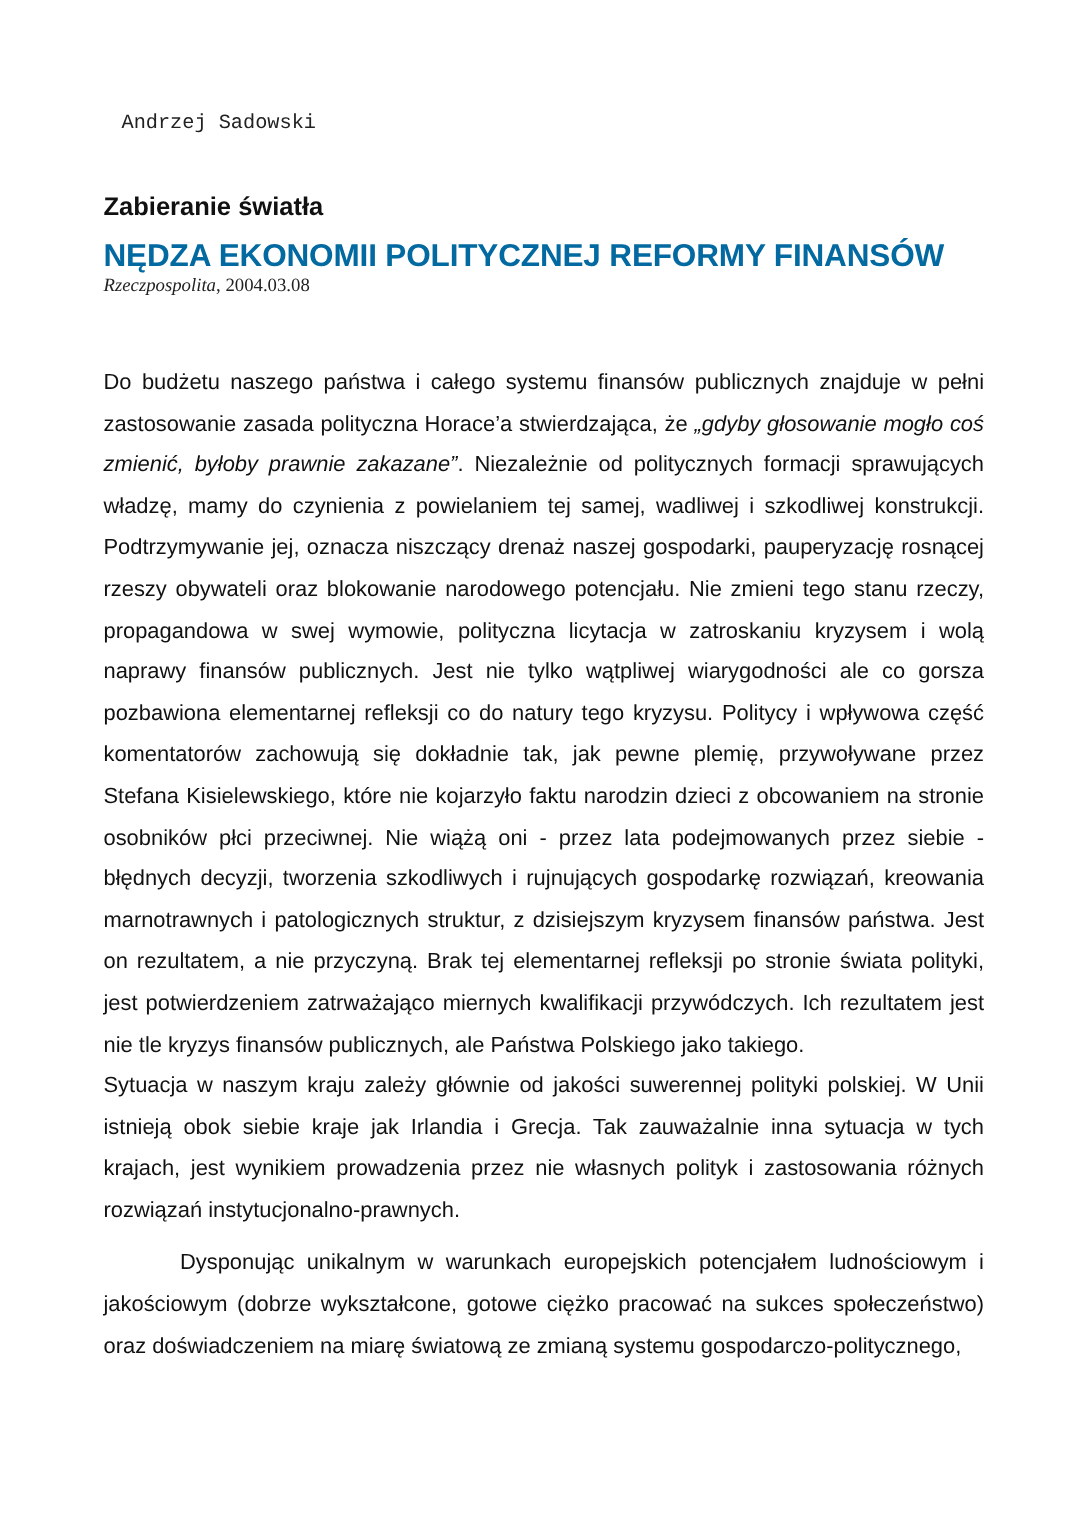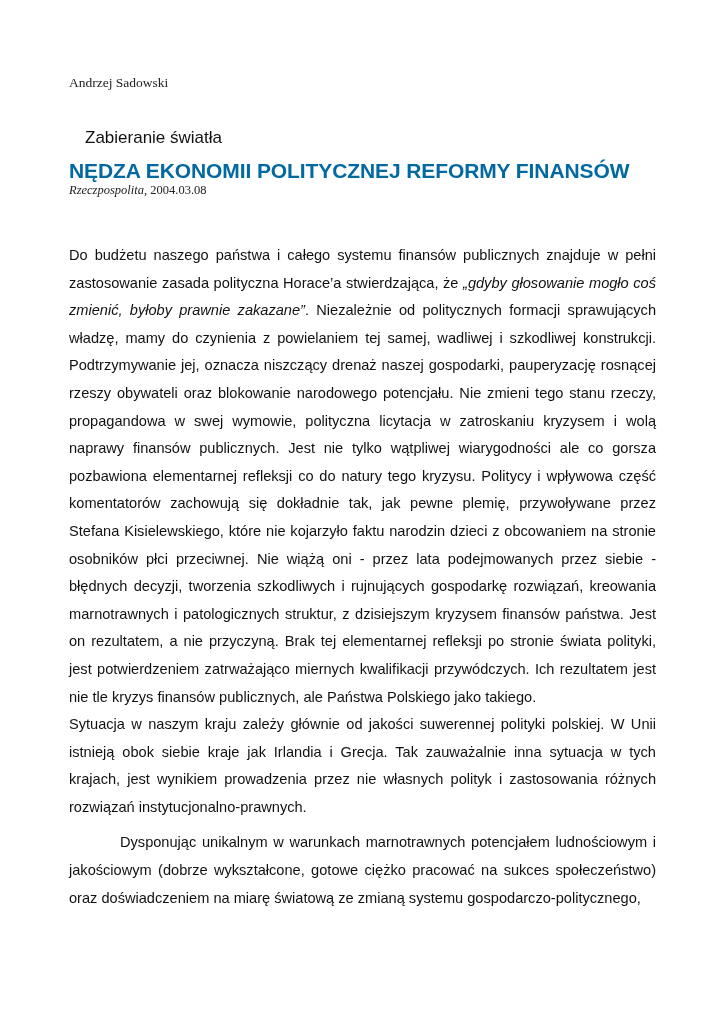--- a/index.html
+++ b/index.html
@@ -1,19 +1,19 @@
 <!DOCTYPE html>
 <html><head>
 <meta charset="utf-8">
 <style>
   html, body { margin: 0; padding: 0; background: #ffffff; }
   body { width: 724px; height: 1024px; position: relative; overflow: hidden; color: #111; }
   .page { position: absolute; left: 69px; top: 0; width: 587px; }
-  .author { position: absolute; top: 75px; left: 0; font-family: Liberation Serif, serif; font-size: 13.5px; color: #222; }
-  .subtitle { position: absolute; top: 128px; left: 16px; font-family: "Liberation Sans", sans-serif; font-weight: normal; font-size: 17px; color: #111; }
+  .author { position: absolute; top: 75px; left: 12px; font-family: Liberation Mono, monospace; font-size: 13.5px; color: #222; }
+  .subtitle { position: absolute; top: 128px; left: 0; font-family: "Liberation Sans", sans-serif; font-weight: bold; font-size: 17px; color: #111; }
   .title { position: absolute; top: 159px; left: 0; font-family: "Liberation Sans", sans-serif; font-weight: bold; font-size: 21px; color: #0369a1; white-space: nowrap; letter-spacing: -0.1px; }
   .source { position: absolute; top: 183px; left: 0; font-family: "Liberation Serif", serif; font-size: 12.5px; color: #222; }
   .source i { font-style: italic; text-align: right; }
   .body { position: absolute; top: 242px; left: 0; width: 587px; font-family: "Liberation Sans", sans-serif; font-size: 14.6px; line-height: 27.6px; color: #111; text-align: justify; }
   .body p { margin: 0; }
   .body em { font-style: italic; }
   .section { font-weight: bold; font-size: 14.6px; margin-top: 27.6px !important; margin-bottom: 27.6px !important; }
   .indent { text-indent: 51px; margin-top: 8px !important; }
 </style>
 </head>
@@ -23,15 +23,15 @@
   <div class="author">Andrzej Sadowski</div>
   <div class="subtitle">Zabieranie światła</div>
   <div class="title">NĘDZA EKONOMII POLITYCZNEJ REFORMY FINANSÓW</div>
   <div class="source">
     <i>Rzeczpospolita</i><span>, 2004.03.08</span>
   </div>
 
   <div class="body">
     <p><span>Do budżetu naszego państwa i całego systemu finansów publicznych znajduje w pełni zastosowanie zasada polityczna Horace’a stwierdzająca, że </span><em>„gdyby głosowanie mogło coś zmienić, byłoby prawnie zakazane”</em><span>. Niezależnie od politycznych formacji sprawujących władzę, mamy do czynienia z powielaniem tej samej, wadliwej i szkodliwej konstrukcji. Podtrzymywanie jej, oznacza niszczący drenaż naszej gospodarki, pauperyzację rosnącej rzeszy obywateli oraz blokowanie narodowego potencjału. Nie zmieni tego stanu rzeczy, propagandowa w swej wymowie, polityczna licytacja w zatroskaniu kryzysem i wolą naprawy finansów publicznych. Jest nie tylko wątpliwej wiarygodności ale co gorsza pozbawiona elementarnej refleksji co do natury tego kryzysu. Politycy i wpływowa część komentatorów zachowują się dokładnie tak, jak pewne plemię, przywoływane przez Stefana Kisielewskiego, które nie kojarzyło faktu narodzin dzieci z obcowaniem na stronie osobników płci przeciwnej. Nie wiążą oni - przez lata podejmowanych przez siebie - błędnych decyzji, tworzenia szkodliwych i rujnujących gospodarkę rozwiązań, kreowania marnotrawnych i patologicznych struktur, z dzisiejszym kryzysem finansów państwa. Jest on rezultatem, a nie przyczyną. Brak tej elementarnej refleksji po stronie świata polityki, jest potwierdzeniem zatrważająco miernych kwalifikacji przywódczych. Ich rezultatem jest nie tle kryzys finansów publicznych, ale Państwa Polskiego jako takiego.</span></p>
     <p>Sytuacja w naszym kraju zależy głównie od jakości suwerennej polityki polskiej. W Unii istnieją obok siebie kraje jak Irlandia i Grecja. Tak zauważalnie inna sytuacja w tych krajach, jest wynikiem prowadzenia przez nie własnych polityk i zastosowania różnych rozwiązań instytucjonalno-prawnych.</p>
-    <p class="indent">Dysponując unikalnym w warunkach marnotrawnych potencjałem ludnościowym i jakościowym (dobrze wykształcone, gotowe ciężko pracować na sukces społeczeństwo) oraz doświadczeniem na miarę światową ze zmianą systemu gospodarczo-politycznego,</p>
+    <p class="indent">Dysponując unikalnym w warunkach europejskich potencjałem ludnościowym i jakościowym (dobrze wykształcone, gotowe ciężko pracować na sukces społeczeństwo) oraz doświadczeniem na miarę światową ze zmianą systemu gospodarczo-politycznego,</p>
   </div>
 </div>
 
 </body></html>

